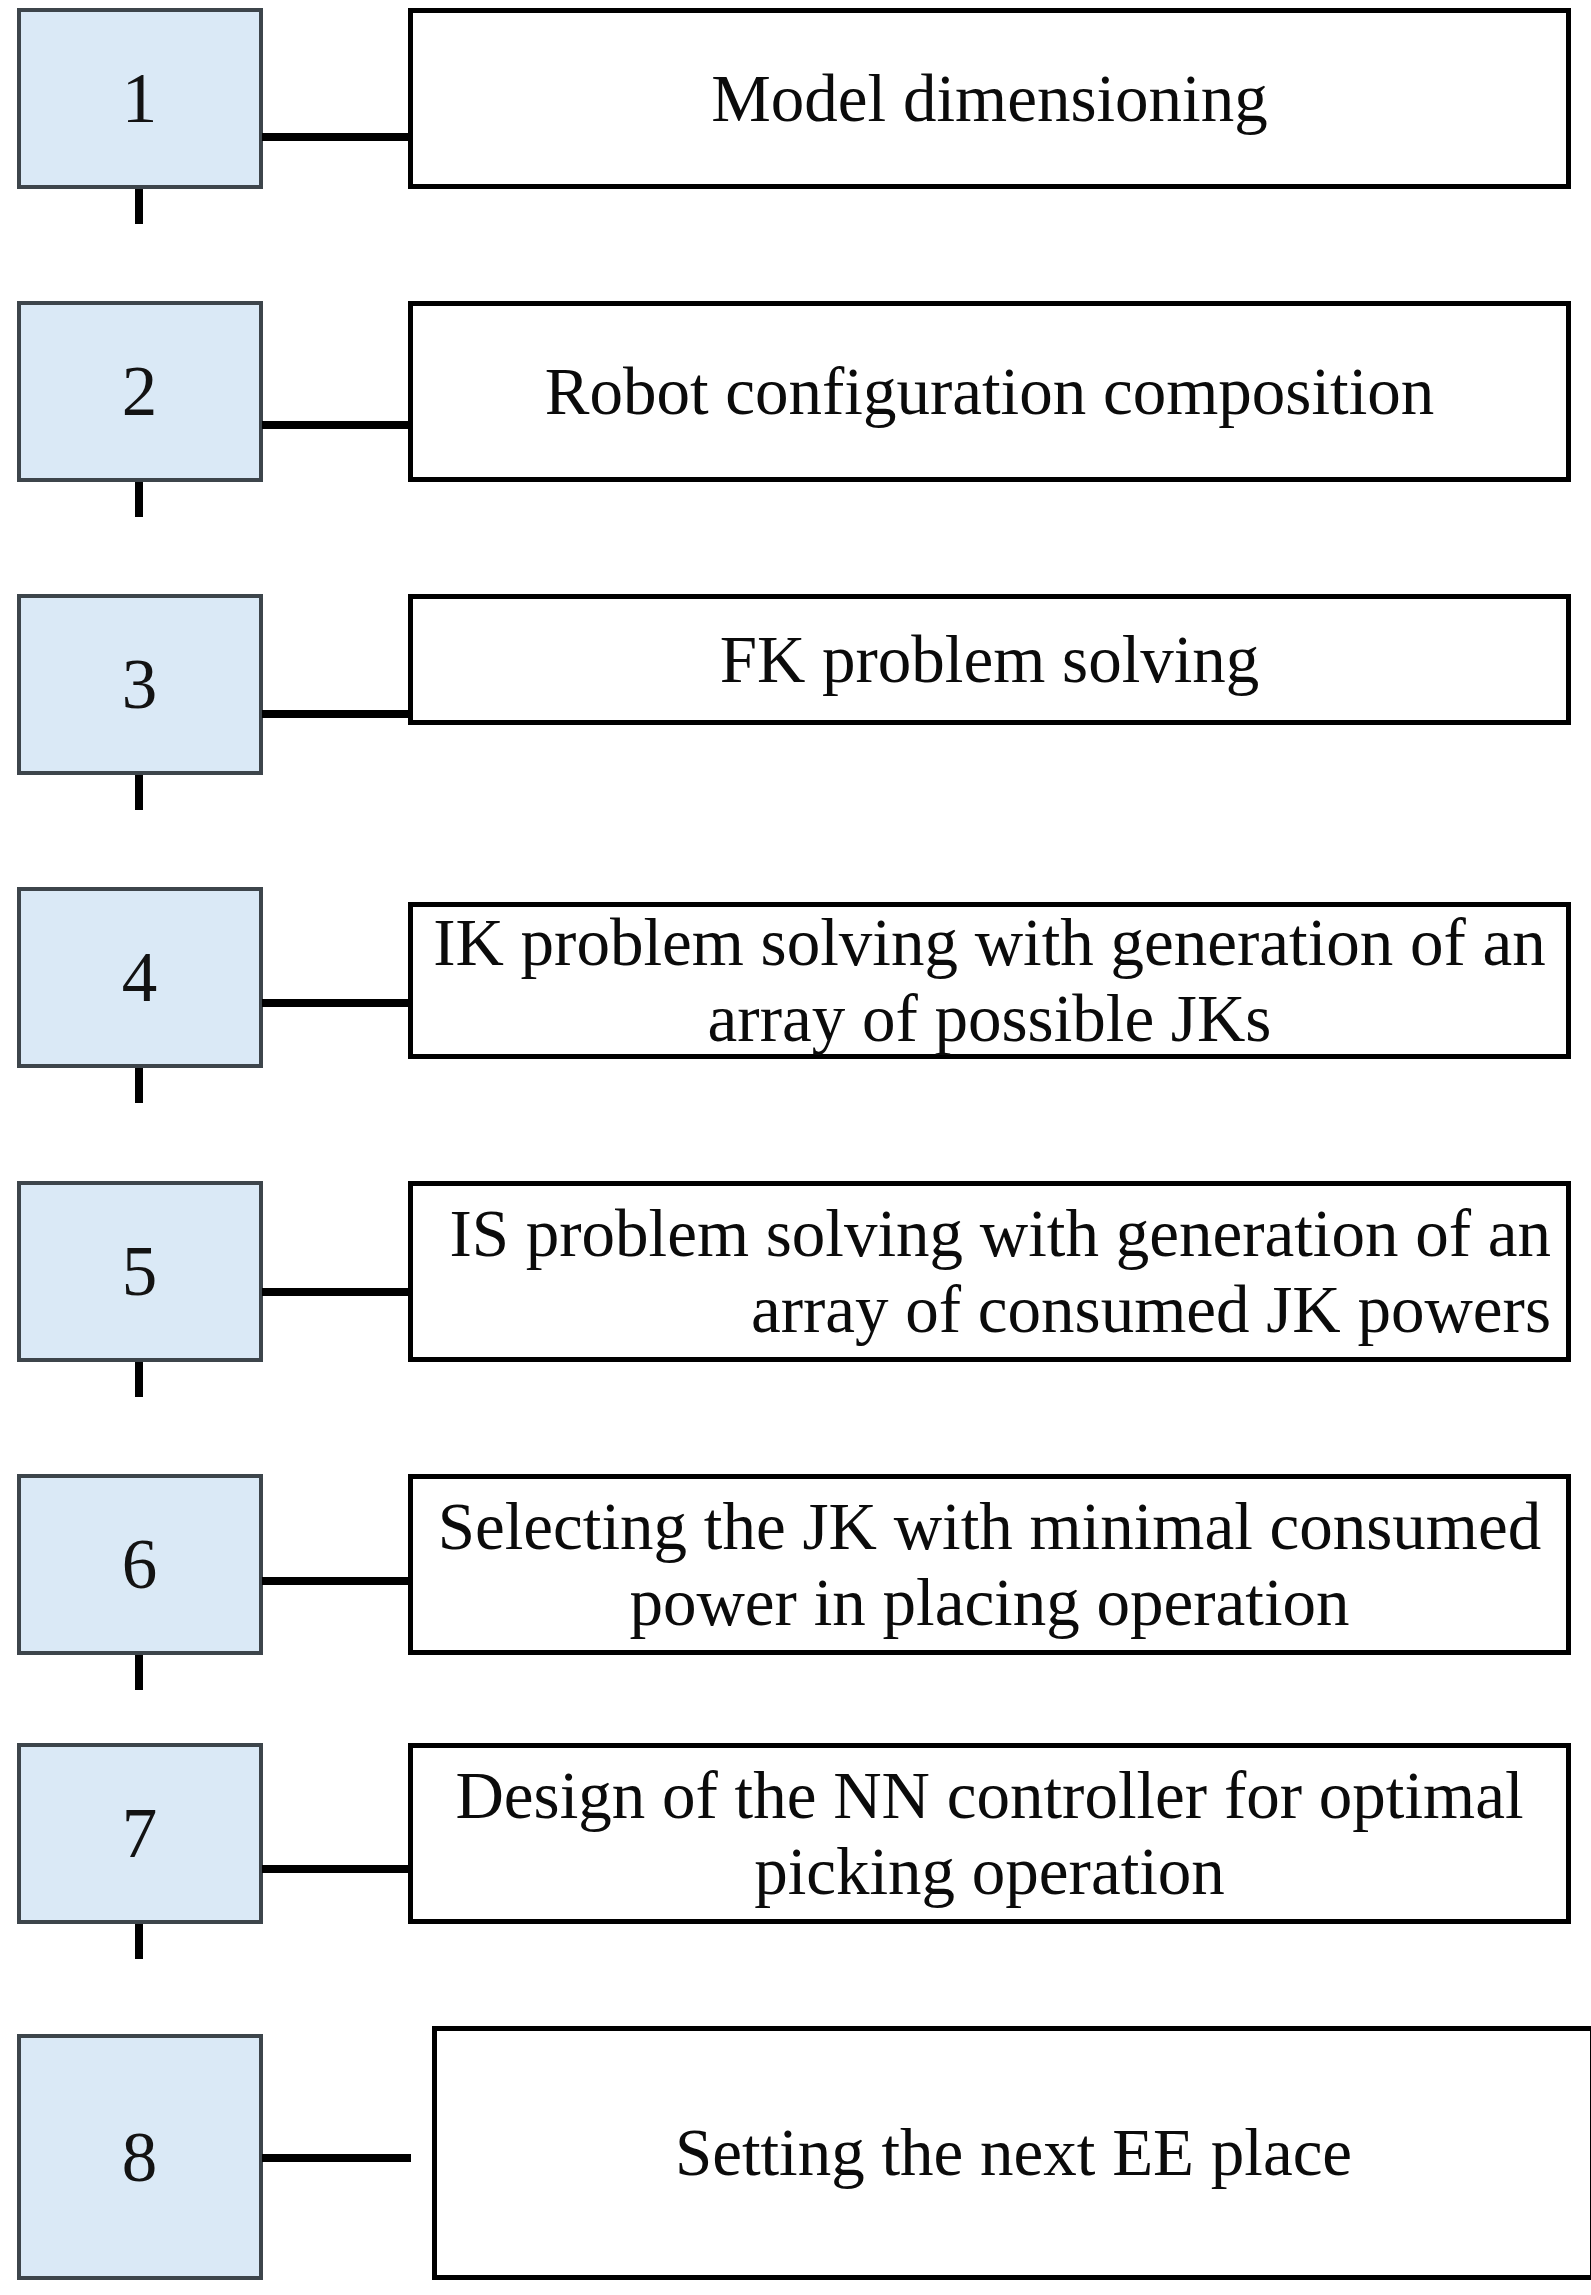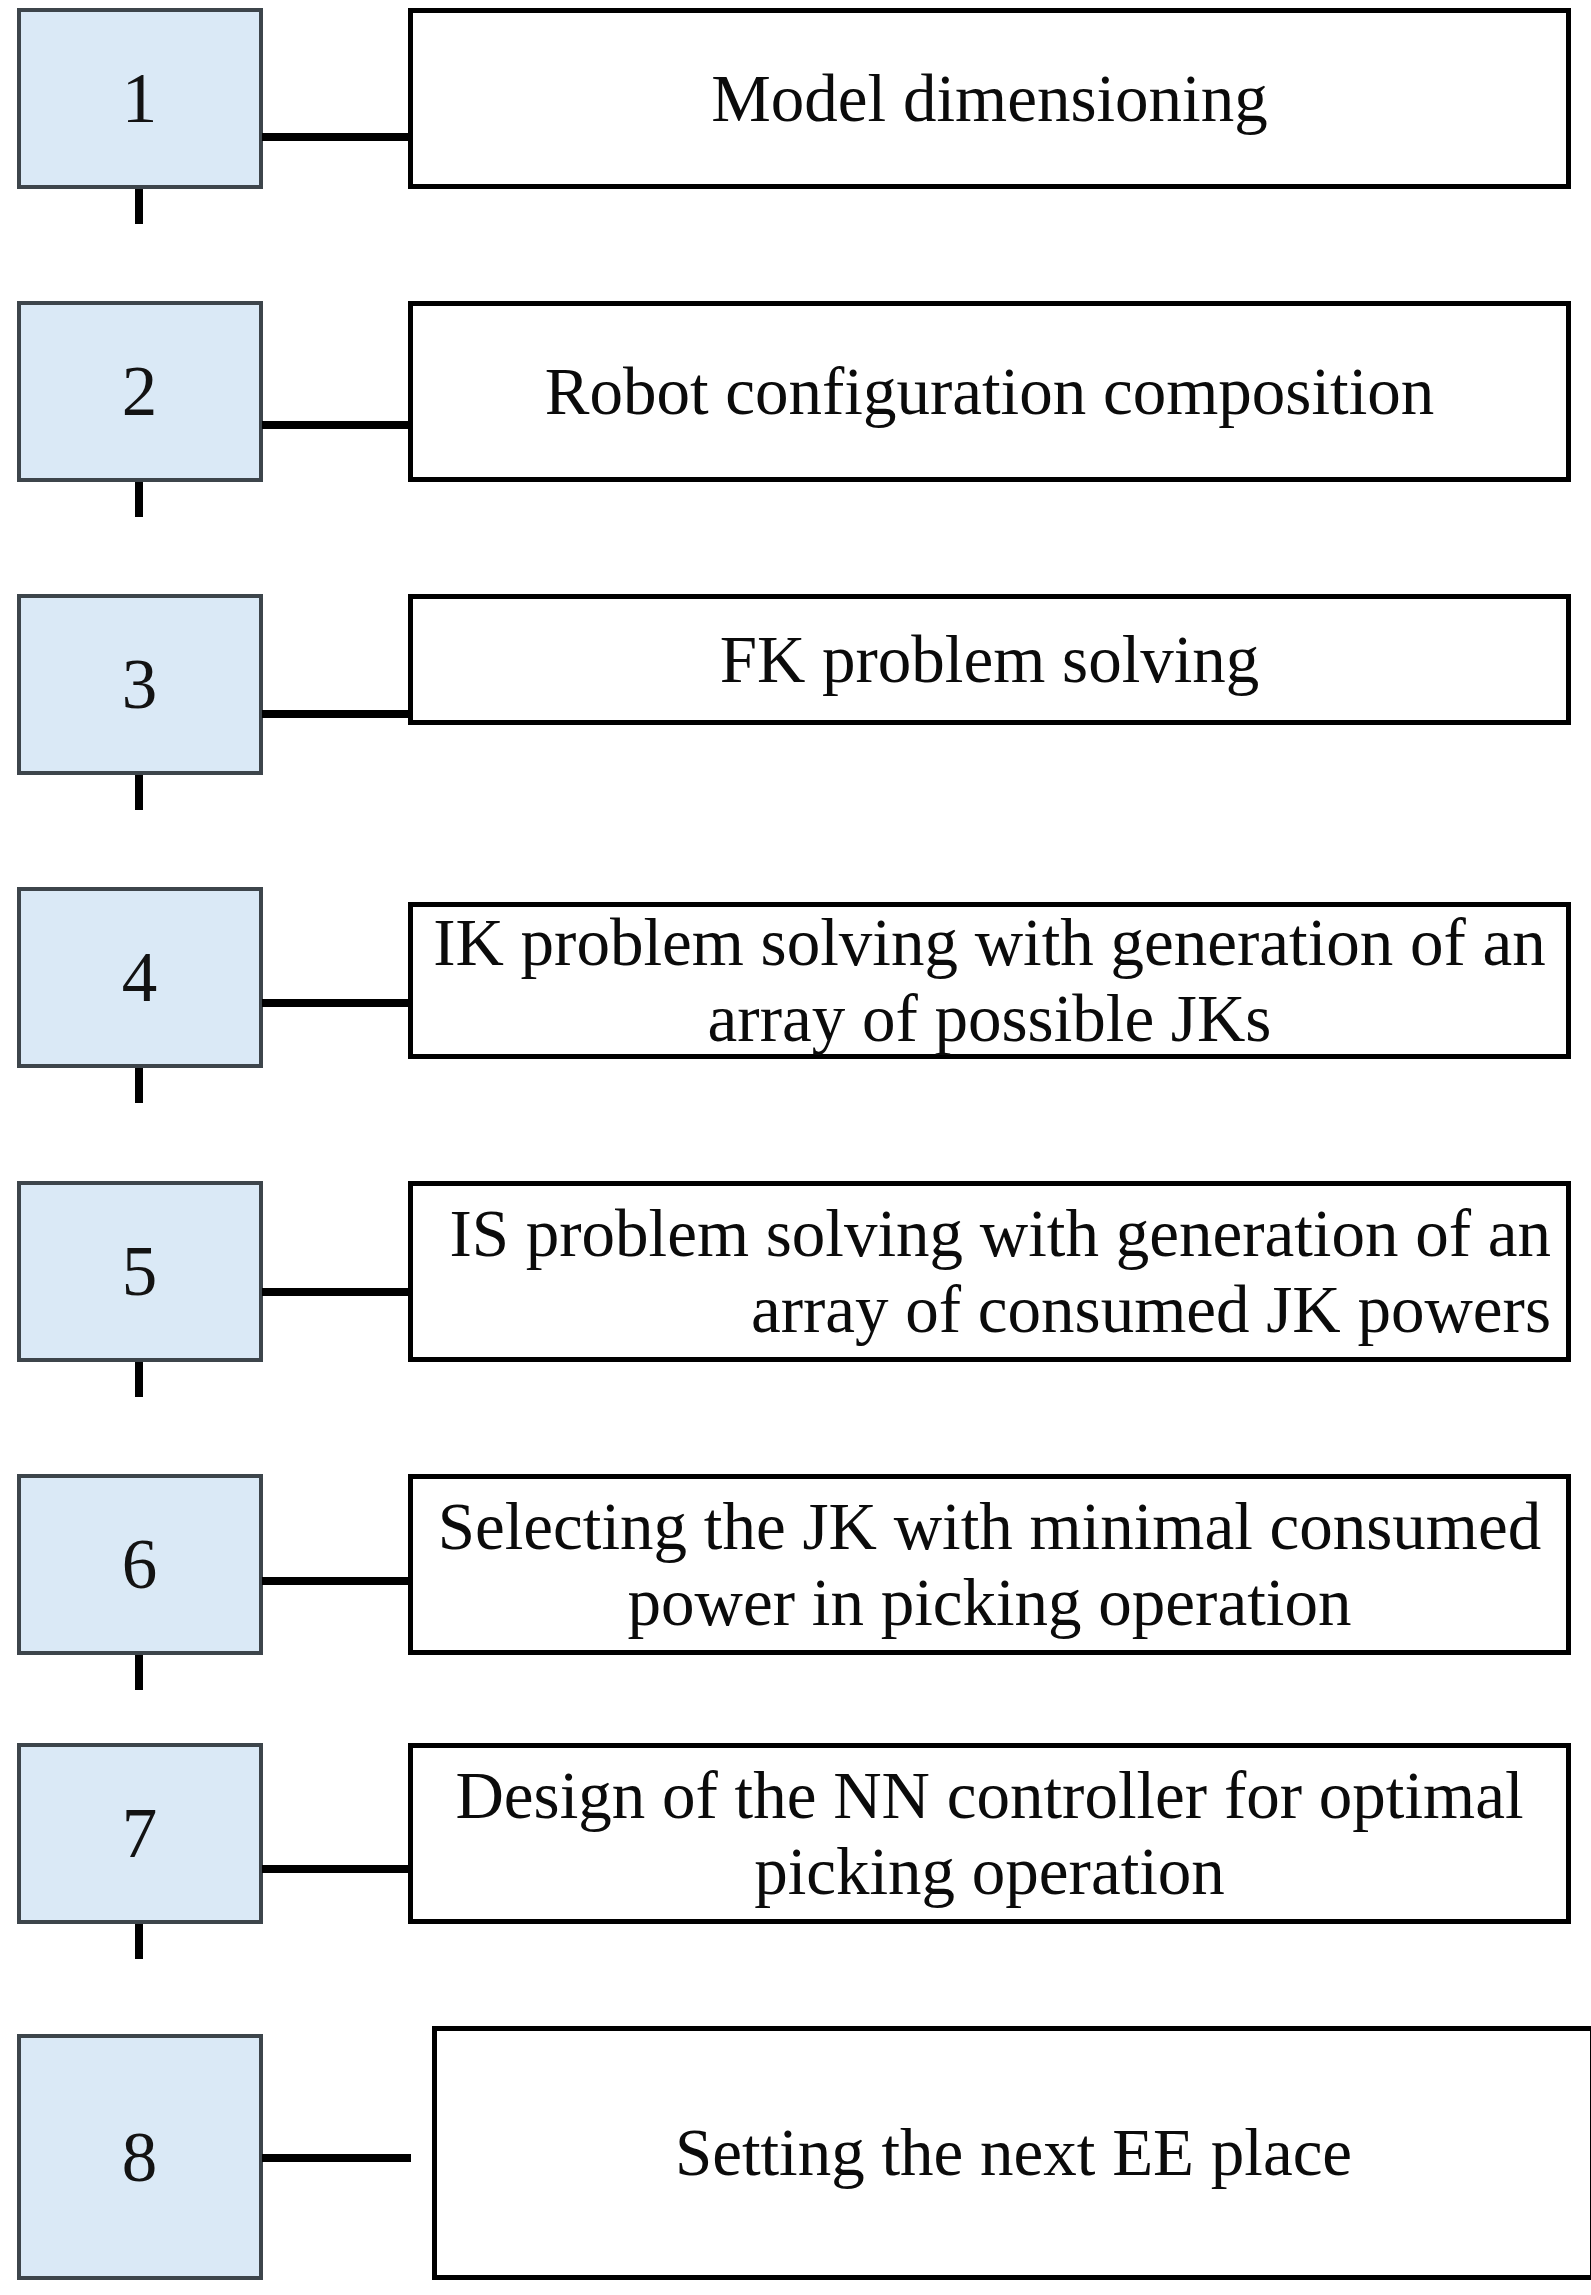--- a/index.html
+++ b/index.html
@@ -134,21 +134,21 @@
     </div>
     <div class="v-connector" style="top:1362px; height:35px;"></div>
   </div>
 
   <div class="row">
     <div class="num-box" style="top:1474px; height:181px;">
       <span class="num">6</span>
     </div>
     <div class="h-connector" style="top:1577px;"></div>
     <div class="text-box" style="top:1474px; height:181px;">
-      <span class="label">Selecting the JK with minimal consumed power in picking operation</span>
+      <span class="label">Selecting the JK with minimal consumed power in placing operation</span>
     </div>
     <div class="v-connector" style="top:1655px; height:35px;"></div>
   </div>
 
   <div class="row">
     <div class="num-box" style="top:1743px; height:181px;">
       <span class="num">7</span>
     </div>
     <div class="h-connector" style="top:1865px;"></div>
     <div class="text-box" style="top:1743px; height:181px;">

